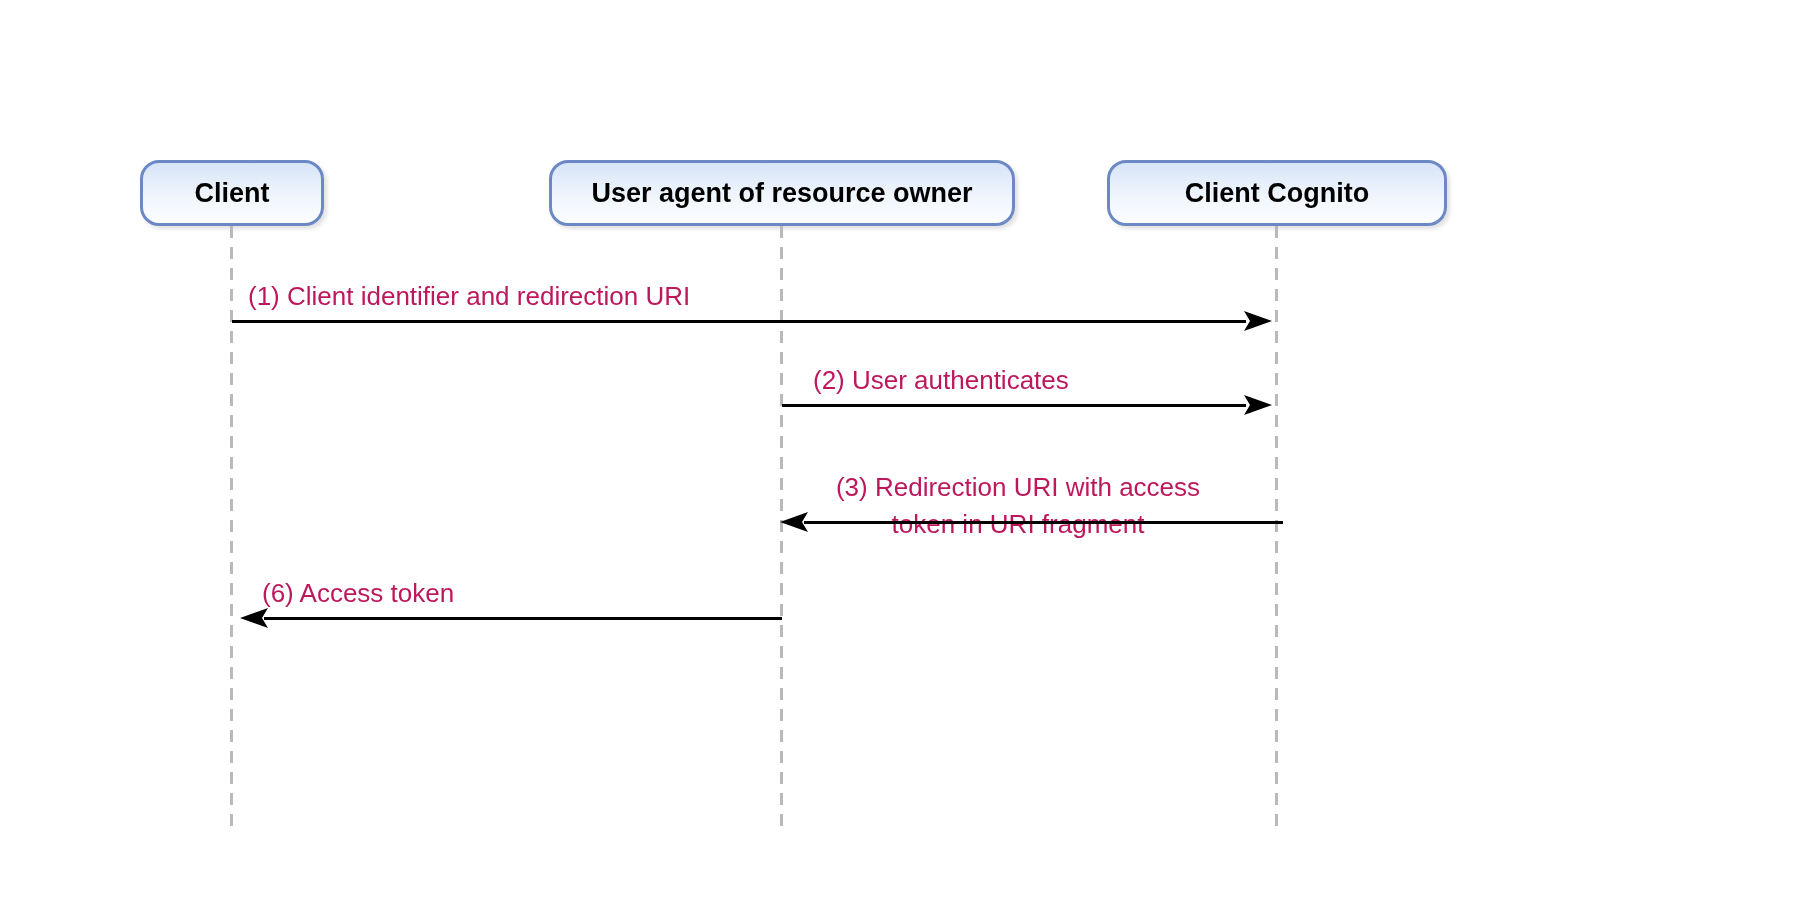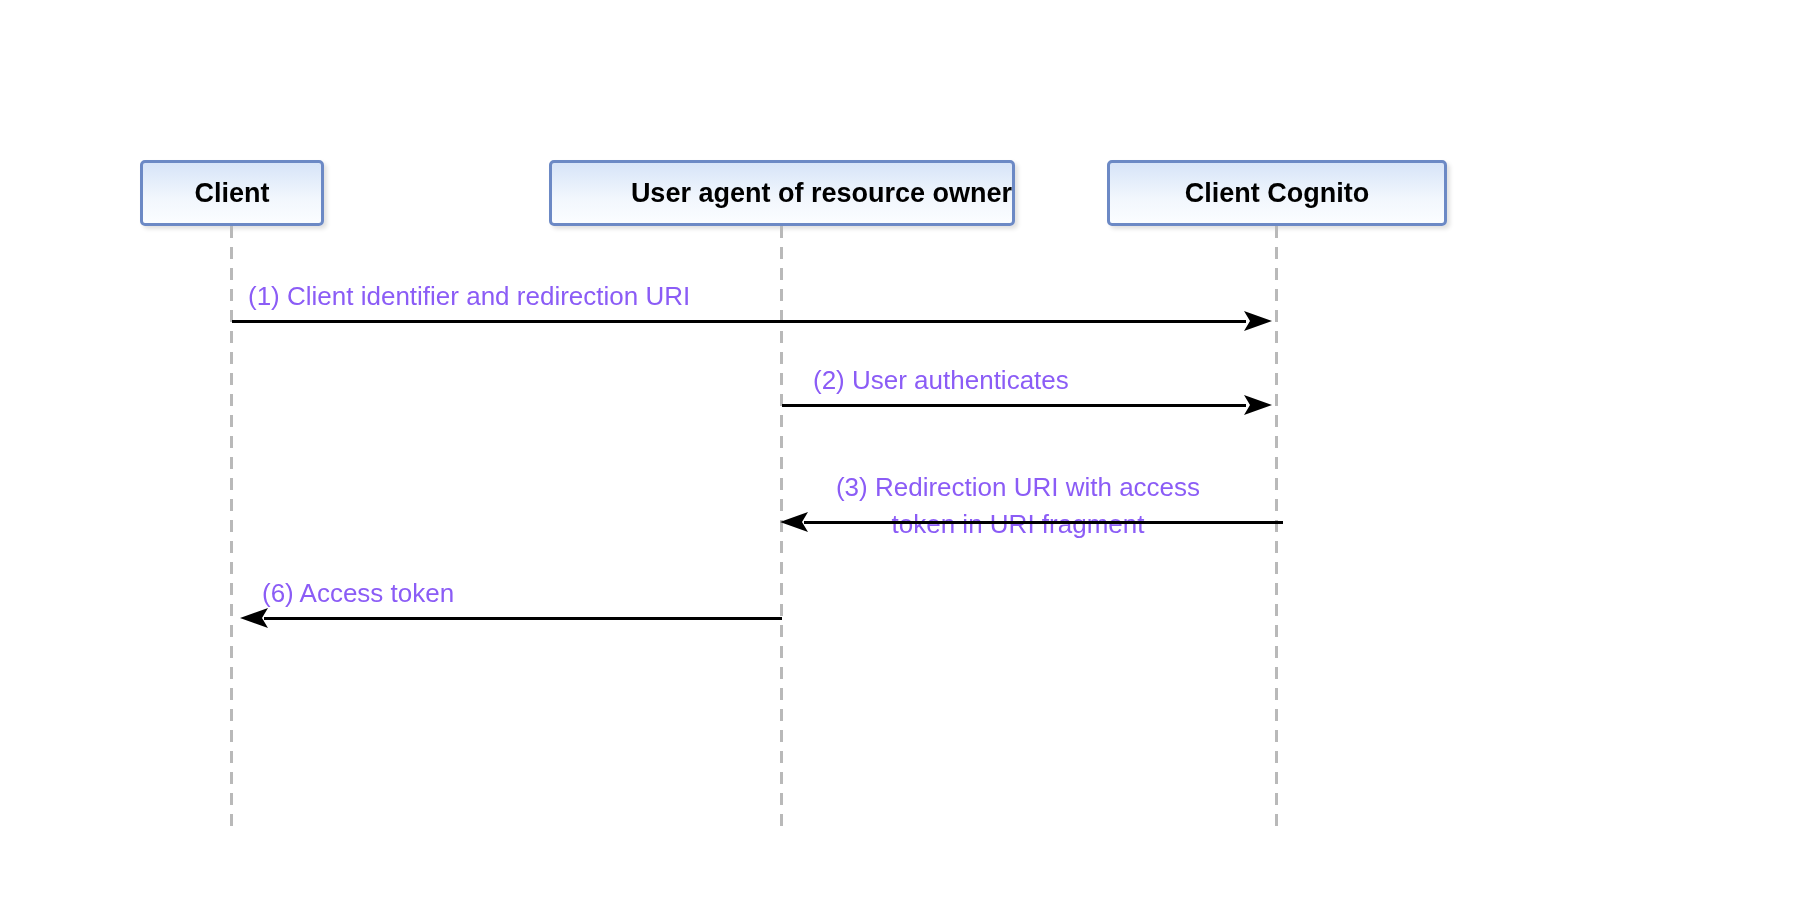--- a/index.html
+++ b/index.html
@@ -14,33 +14,33 @@
     height: 900px;
     background: #ffffff;
     overflow: hidden;
   }
   .actor-box {
     position: absolute;
     top: 160px;
     height: 66px;
     box-sizing: border-box;
     border: 3px solid #6c89c5;
-    border-radius: 5px;
+    border-radius: 19px;
     background: linear-gradient(180deg, #d7e4f8 0%, #f2f7fd 60%, #fbfdff 100%);
     box-shadow: 3px 3px 4px rgba(0,0,0,0.12);
     display: flex;
     align-items: center;
     justify-content: center;
     font-size: 27px;
     font-weight: bold;
     color: #000000;
     white-space: nowrap;
   }
   .actor-client   { left: 140px;  width: 184px; }
-  .actor-ua       { left: 549px;  width: 466px; justify-content: flex-end; }
+  .actor-ua       { left: 549px;  width: 466px; }
   .actor-cognito  { left: 1107px; width: 340px; }
 
   .lifeline {
     position: absolute;
     top: 226px;
     width: 3px;
     height: 604px;
     background: repeating-linear-gradient(
       180deg,
       #b9b9b9 0px, #b9b9b9 12px,
@@ -57,21 +57,21 @@
     background: #000000;
   }
   .msg-head {
     position: absolute;
     width: 28px;
     height: 20px;
   }
   .msg-label {
     position: absolute;
     font-size: 26px;
-    color: #8b5cf6;
+    color: #be185d;
     line-height: 34px;
     white-space: nowrap;
   }
   .msg-label-center {
     text-align: center;
     white-space: normal;
     line-height: 37px;
     margin-top: 28px;
   }
 

